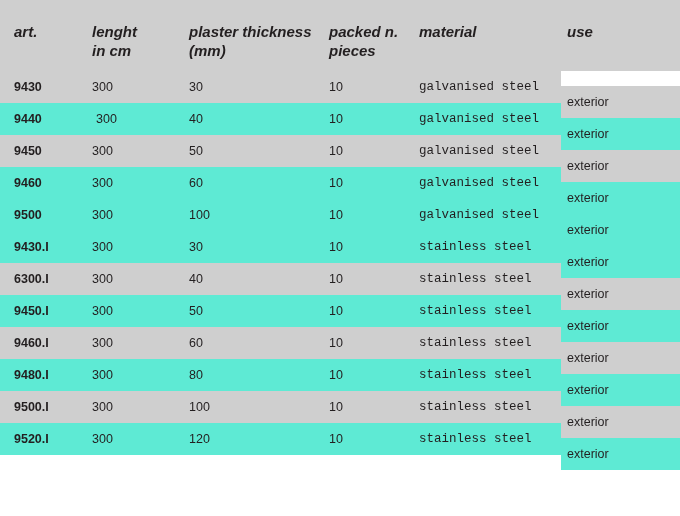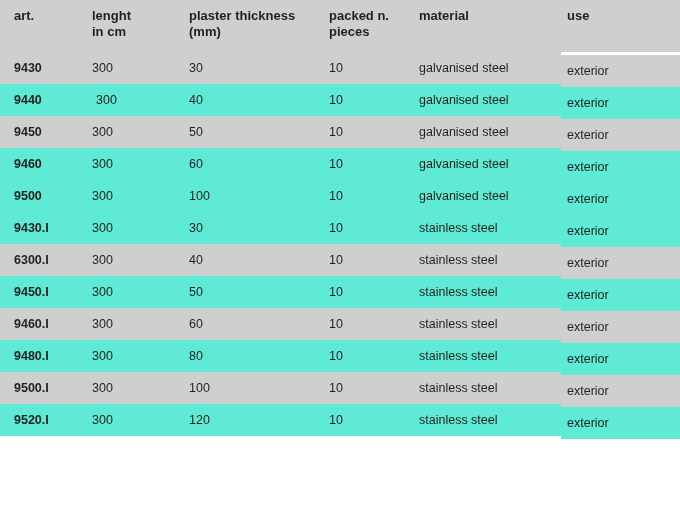--- a/index.html
+++ b/index.html
@@ -22,27 +22,28 @@
   table.spec-table col.c0 { width: 78px; }
   table.spec-table col.c1 { width: 105px; }
   table.spec-table col.c2 { width: 140px; }
   table.spec-table col.c3 { width: 90px; }
   table.spec-table col.c4 { width: 148px; }
   table.spec-table col.c5 { width: 119px; }
 
   thead th {
     background: #cfcfcf;
     font-weight: bold;
-    font-size: 13px;
+    font-size: 15px;
     text-align: left;
     vertical-align: top;
-    padding: 8px 6px 10px 14px;
+    padding: 23px 6px 10px 14px;
     height: 34px;
     line-height: 1.25;
     color: #231f20;
+    font-style: italic;
   }
   thead th.h-art { padding-left: 14px; }
   thead th.h-len { padding-left: 14px; }
   thead th.h-plaster { padding-left: 6px; }
   thead th.h-packed { padding-left: 6px; }
   thead th.h-material { padding-left: 6px; margin-left: 48px; }
   thead th.h-use { padding-left: 6px; }
 
   tbody tr { height: 32px; }
   tbody tr.shade td { background: #cfcfcf; }
@@ -55,26 +56,26 @@
     color: #231f20;
   }
   tbody td.art {
     font-weight: bold;
     padding-left: 14px;
     margin-left: 20px;
   }
   tbody td.len { padding-left: 14px; }
   tbody td.plaster { padding-left: 6px; }
   tbody td.packed { padding-left: 6px; }
-  tbody td.material { padding-left: 6px; }
+  tbody td.material { padding-left: 6px; font-family: Liberation Mono, monospace; }
   tbody td.use { padding-left: 6px; }
 
   
   tbody tr:nth-child(2) td.len { padding-left: 18px; }
-  tbody td.nudge-down { position: relative; top: 3px; }
+  tbody td.nudge-down { position: relative; top: 15px; }
 </style>
 </head>
 <body>
 
 <table class="spec-table">
   <colgroup>
     <col class="c0">
       <col class="c1">
       <col class="c2">
       <col class="c3">

